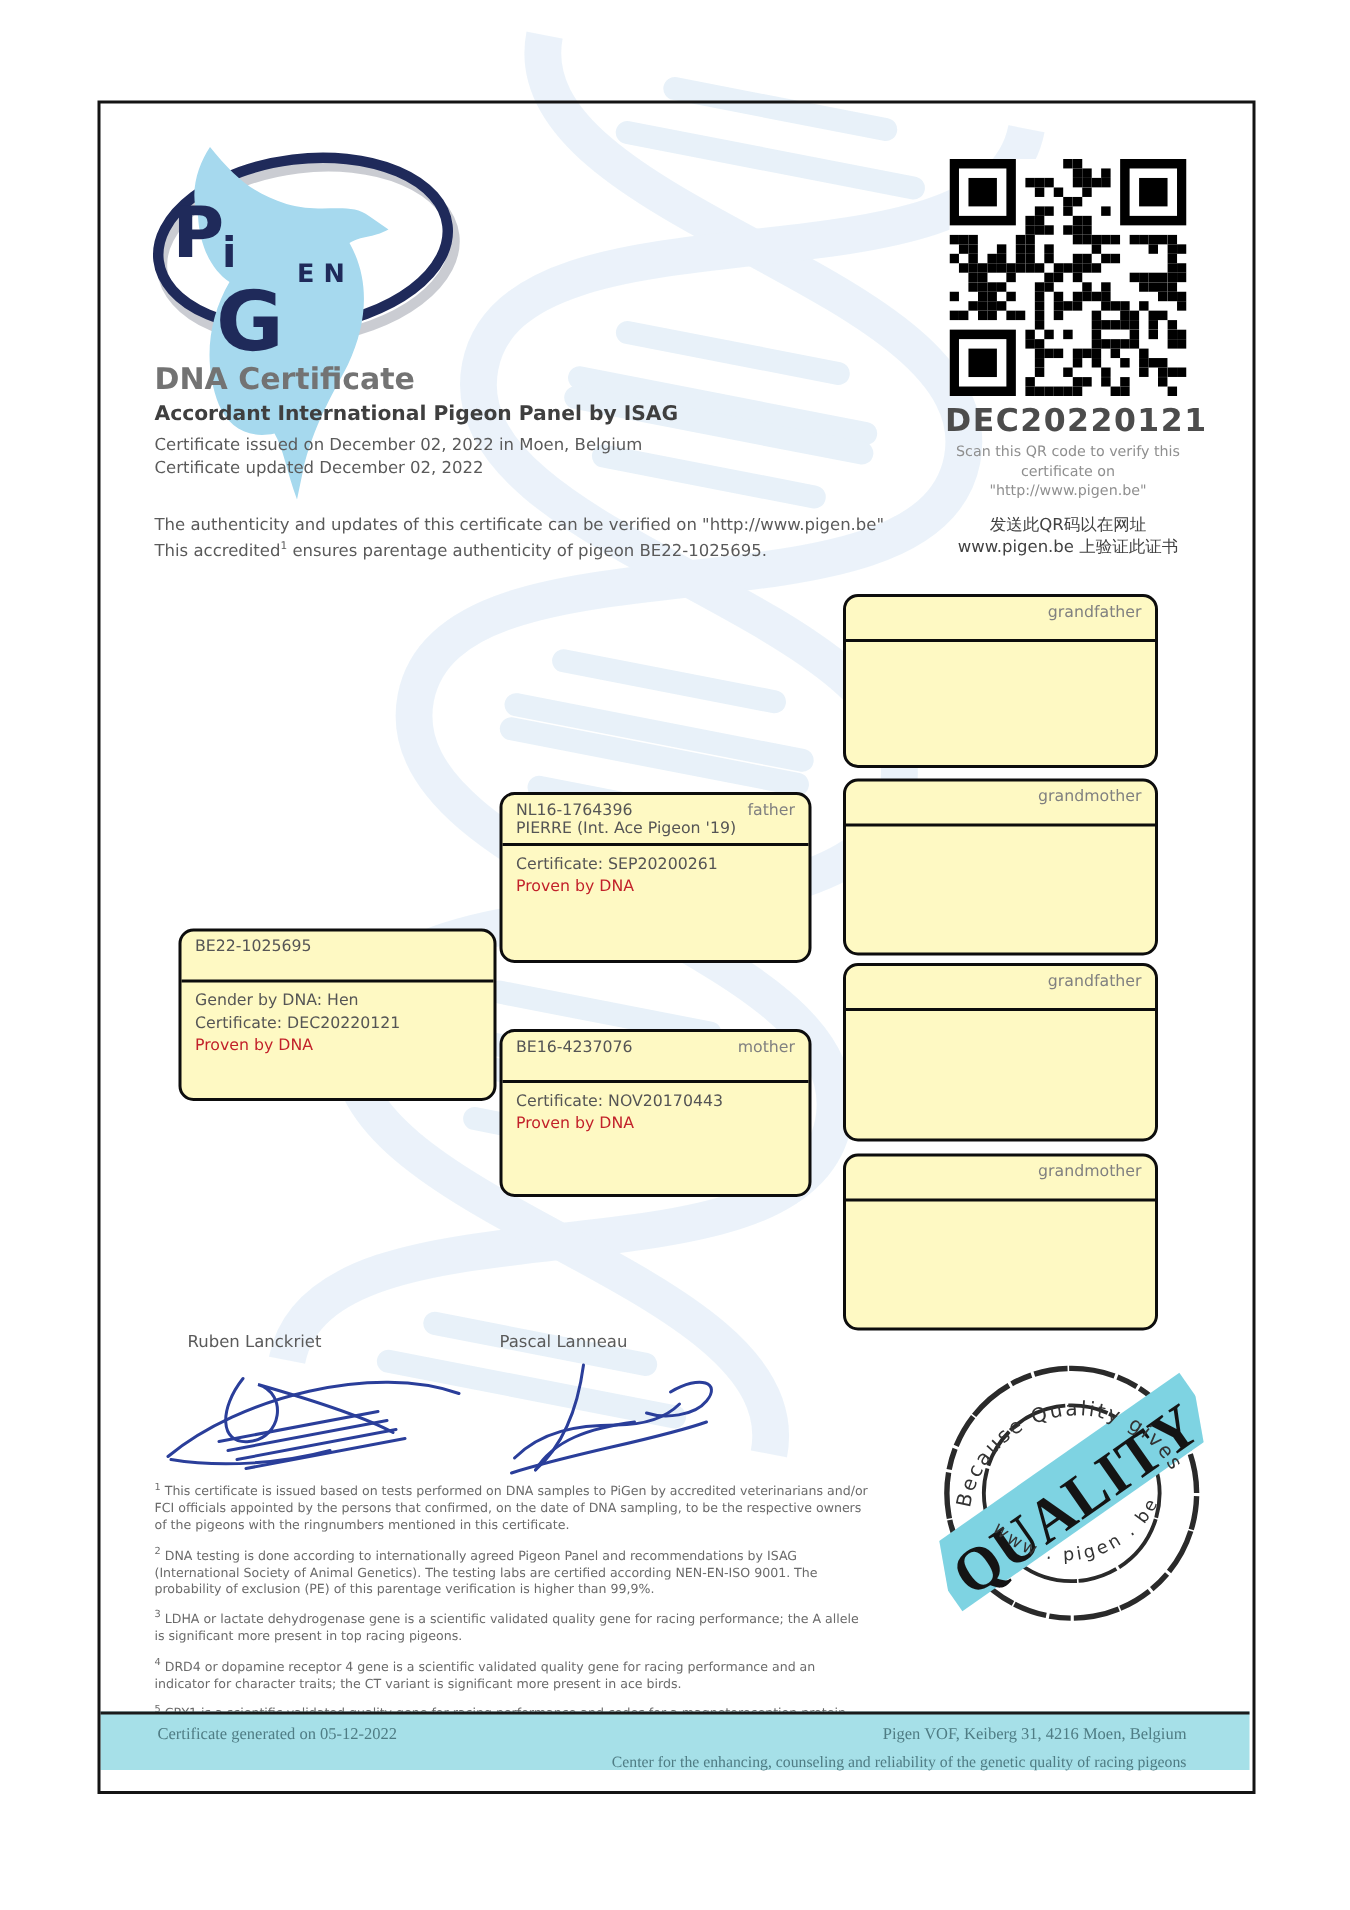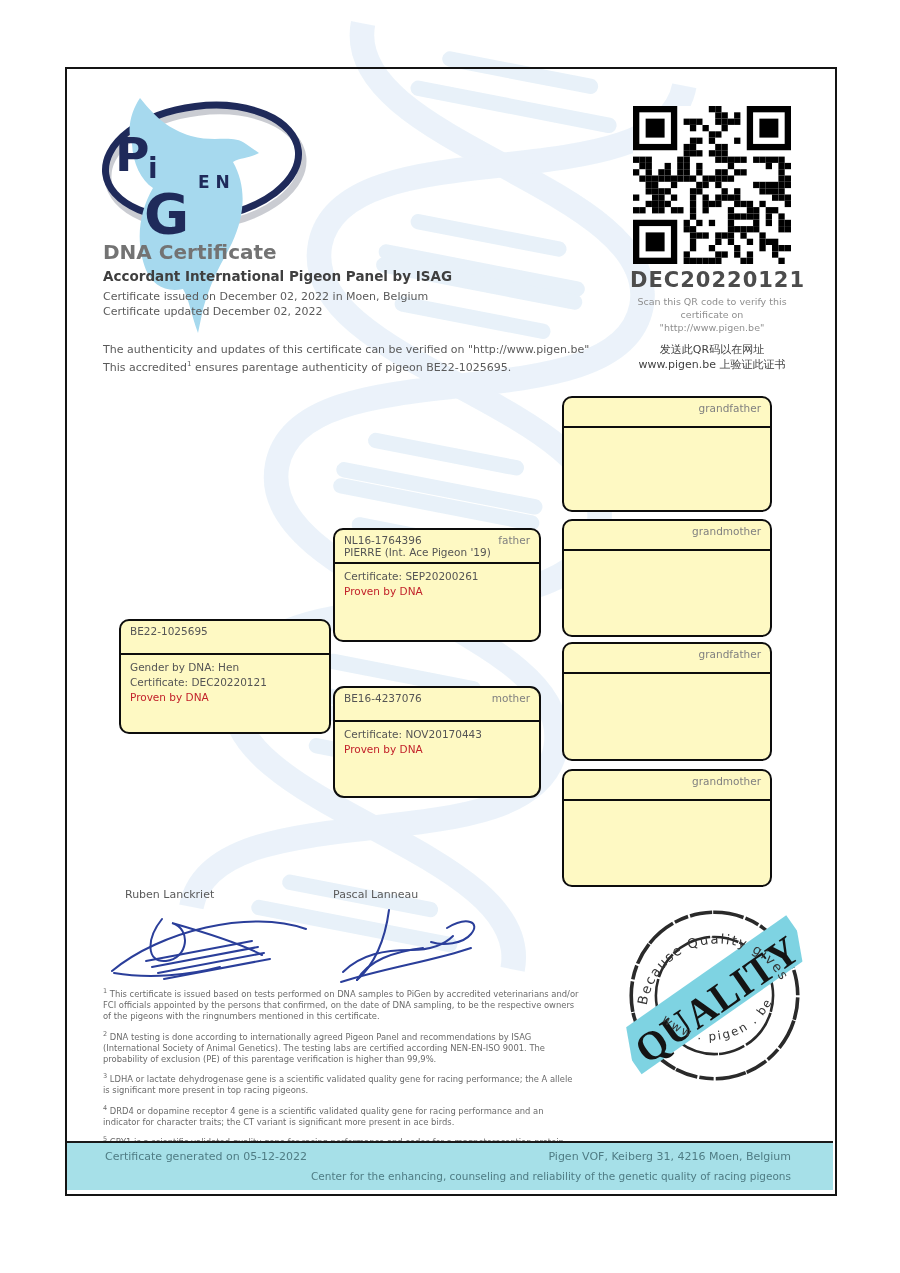--- a/index.html
+++ b/index.html
@@ -37,22 +37,22 @@
   
   .sig-name{position:absolute;font-size:11px;color:#5a5a5a;z-index:2;}
   .sig-svg{position:absolute;z-index:2;}
   
   .footnotes{position:absolute;left:103px;top:986px;width:478px;z-index:2;}
   .footnotes p{margin:0 0 6px 0;font-size:8.4px;line-height:11.3px;color:#6a6a6a;}
   .footnotes sup{font-size:6.5px;}
   
   .stamp{position:absolute;left:622px;top:903px;z-index:3;}
   
-  .footer-band{position:absolute;left:67px;top:1141px;width:766px;height:49px;
-               background:#a6e0e8;border-top:2px solid #1a1a1a;z-index:2;box-sizing:border-box;}
+  .footer-band{position:absolute;left:67px;top:1141px;width:766px;height:39px;
+               background:#a6e0e8;border-top:2px solid #1a1a1a;z-index:2;box-sizing:border-box;font-family:Liberation Serif, serif;}
   .footer-generated{position:absolute;left:38px;top:7px;font-size:11px;color:#4f7c84;}
   .footer-address{position:absolute;right:42px;top:7px;font-size:11px;color:#4f7c84;}
   .footer-tagline{position:absolute;right:42px;top:27px;font-size:10.5px;color:#4f7c84;}
 </style>
 </head>
 <body>
 
 <div class="page">
 
   <svg class="watermark" width="520" height="900" viewBox="0 0 400 880" style="transform:rotate(11deg);transform-origin:50% 40%;">
@@ -358,21 +358,21 @@
           <span class="relation">father</span>
         </div>
       <div class="name">PIERRE (Int. Ace Pigeon '19)</div>
     </div>
     <div class="bd">
       <div>Certificate: SEP20200261</div>
       <div class="proven">Proven by DNA</div>
     </div>
   </div>
 
-  <div class="pbox" style="left:333px;top:686px;width:204px;height:108px;border-radius:11px;">
+  <div class="pbox" style="left:333px;top:686px;width:204px;height:108px;">
     <div class="hd">
       <div class="hd-row">
           <span>BE16-4237076</span>
           <span class="relation">mother</span>
         </div>
       <div class="name"></div>
     </div>
     <div class="bd">
       <div>Certificate: NOV20170443</div>
       <div class="proven">Proven by DNA</div>

